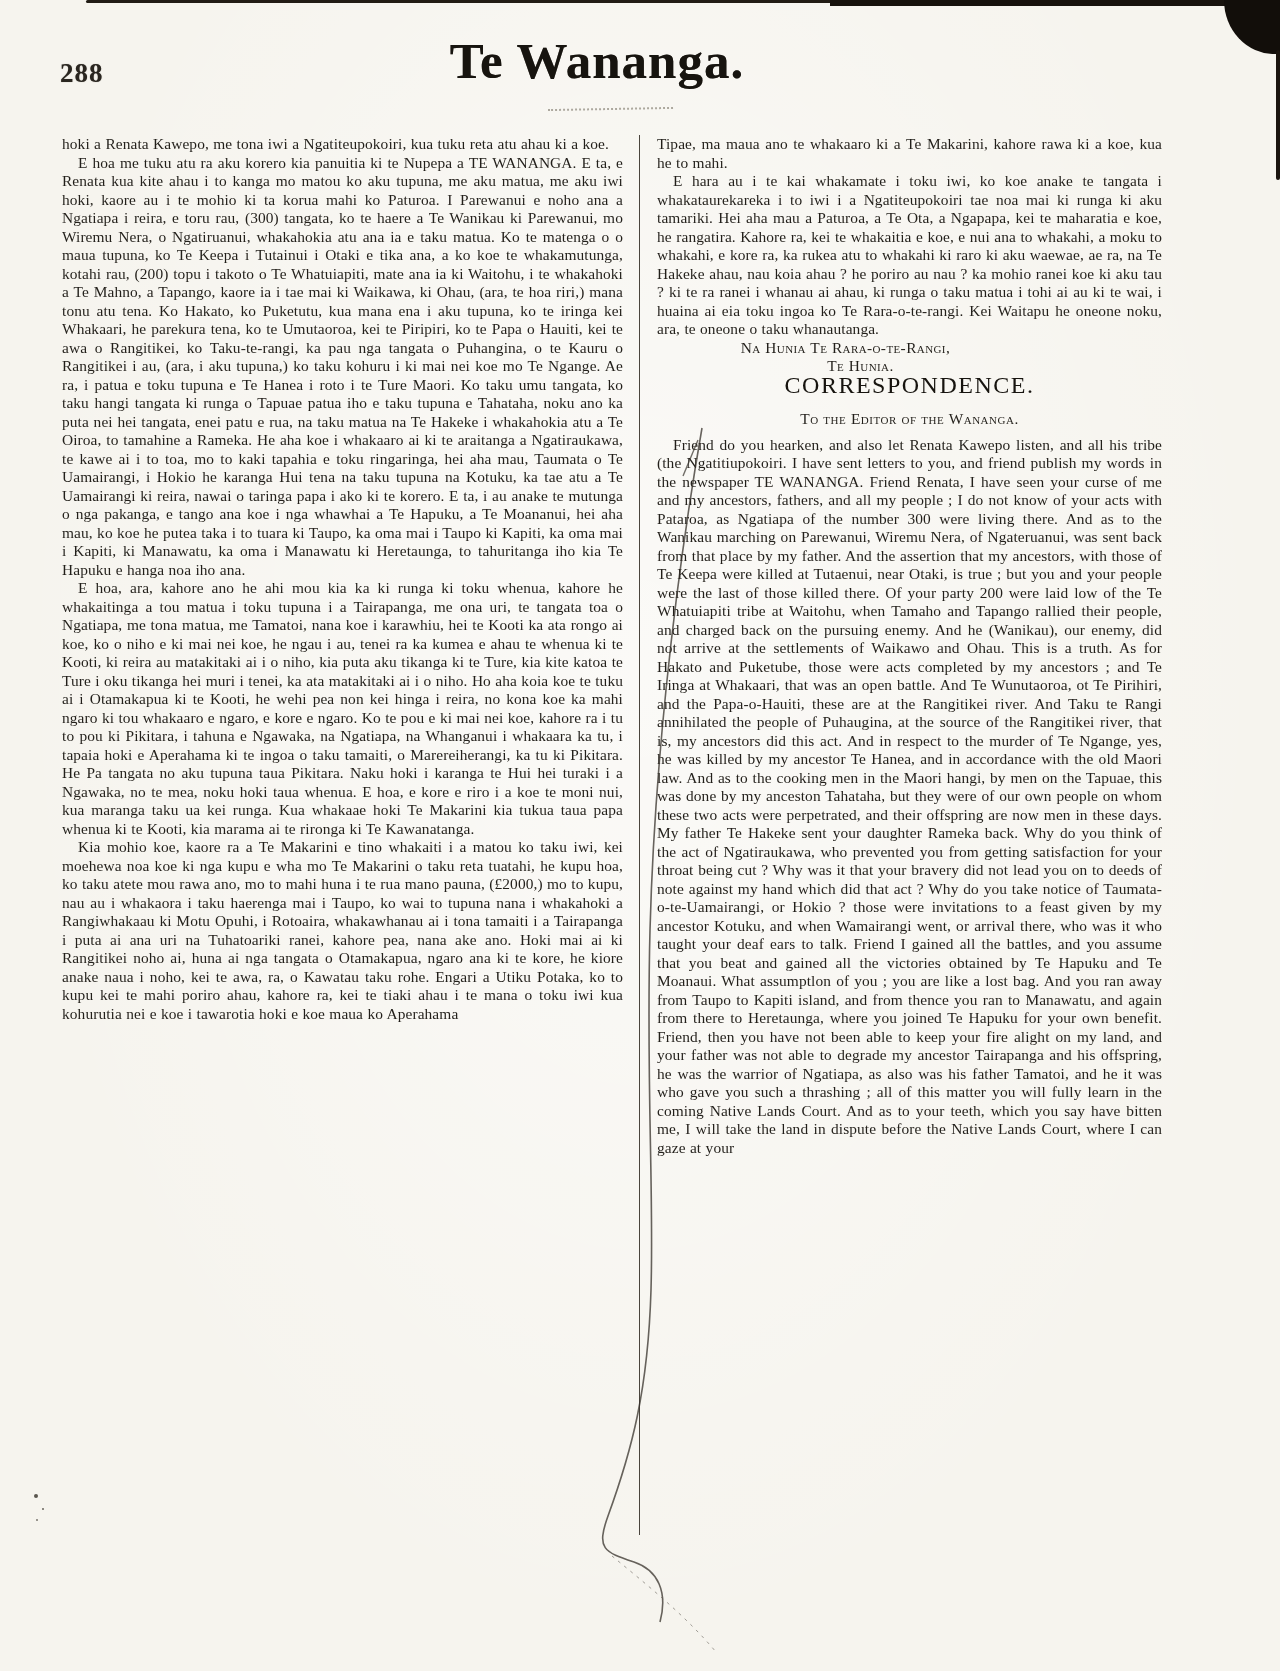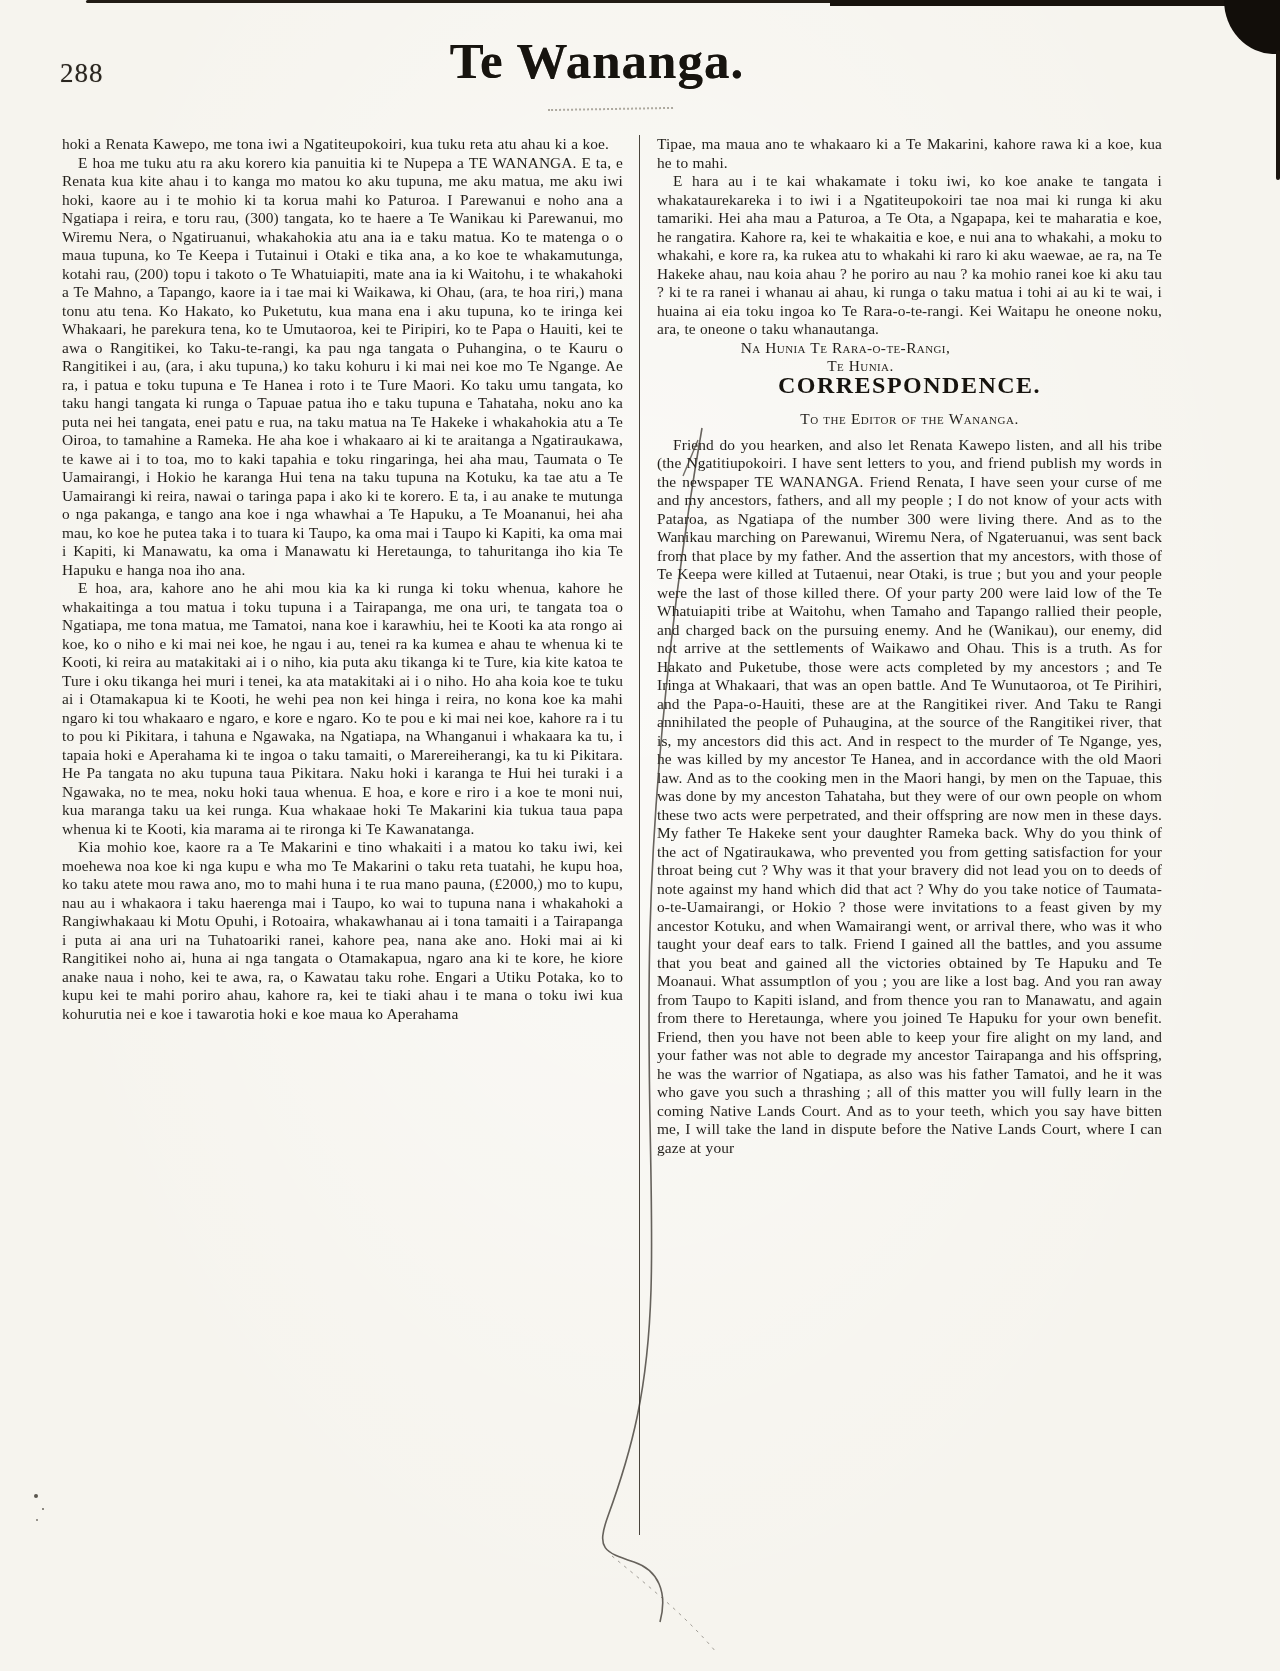--- a/index.html
+++ b/index.html
@@ -21,42 +21,42 @@
   
   .edge-top-a { position:absolute; top:0; left:86px; width:760px; height:3px; background:#221c15; border-radius:2px; }
   .edge-top-b { position:absolute; top:0; left:830px; right:0; height:6px; background:#17120d; }
   .corner-blob { position:absolute; top:0; right:0; width:56px; height:54px; background:#120e0a; border-bottom-left-radius:90% 100%; }
   .edge-right { position:absolute; top:50px; right:0; width:4px; height:130px; background:#1a140e; border-radius:2px; }
   .smudge { position:absolute; top:102px; left:548px; width:125px; height:8px; border-bottom:2px dotted #9a958a; transform:rotate(-1deg); opacity:.8; }
   .speckles { position:absolute; left:34px; top:1494px; width:4px; height:4px; background:#5a564e; border-radius:50%;
     box-shadow: 7px 13px 0 -1px #6a665e, 1px 24px 0 -1px #7a766e, 13px 29px 0 -2px #8a867e, 20px 8px 0 -2px #9a968e; }
 
   
-  .page-number { position:absolute; left:60px; top:58px; font-size:27px; font-weight:normal; letter-spacing:1px; color:#2a2620; text-shadow:0 0 1px rgba(40,30,20,.4); }
+  .page-number { position:absolute; left:60px; top:58px; font-size:27px; font-weight:bold; letter-spacing:1px; color:#2a2620; text-shadow:0 0 1px rgba(40,30,20,.4); }
   .masthead { position:absolute; left:0; right:110px; top:32px; text-align:center;
     font-size:51px; font-weight:bold; letter-spacing:1px; color:#17140f;
     text-shadow:0 0 .6px rgba(20,15,10,.6);margin-left:24px; }
 
   
   .columns { position:absolute; top:119px; left:62px; width:1100px; height:1552px; display:flex; overflow:hidden;margin-top:16px; }
   .col { font-size:15.4px; line-height:18.5px; text-align:justify; color:#221f1a; word-spacing:.4px; letter-spacing:.1px; }
   .col-left  { width:577px; padding-right:16px; }
   .divider   { width:1px; height:1400px; background:#4a453d; }
   .col-right { flex:1; padding-left:17px; }
   .col p { text-indent:16px; margin:0; }
   .col p.flush { text-indent:0; }
 
   
   .sig { text-align:center; font-variant:small-caps; text-indent:0 !important; letter-spacing:.4px; }
   .sig-1 { padding-right:128px; }
   .sig-2 { padding-right:98px; }
   .dateline { text-indent:0 !important; padding-left:20px; margin-bottom:26px !important; }
 
   
-  .corr-heading { text-align:center; font-size:24px; font-weight:bold; letter-spacing:1.5px; color:#17140f; margin:0 0 16px 0; }
+  .corr-heading { text-align:center; font-size:24px; font-weight:normal; letter-spacing:1.5px; color:#17140f; margin:0 0 16px 0; }
   .salutation { text-align:center; font-variant:small-caps; text-indent:0 !important; letter-spacing:.5px; margin-bottom:7px !important; }
 
   
   .artifacts { position:absolute; inset:0; pointer-events:none; }
 </style>
 </head>
 <body>
 
 <div class="page">
 

